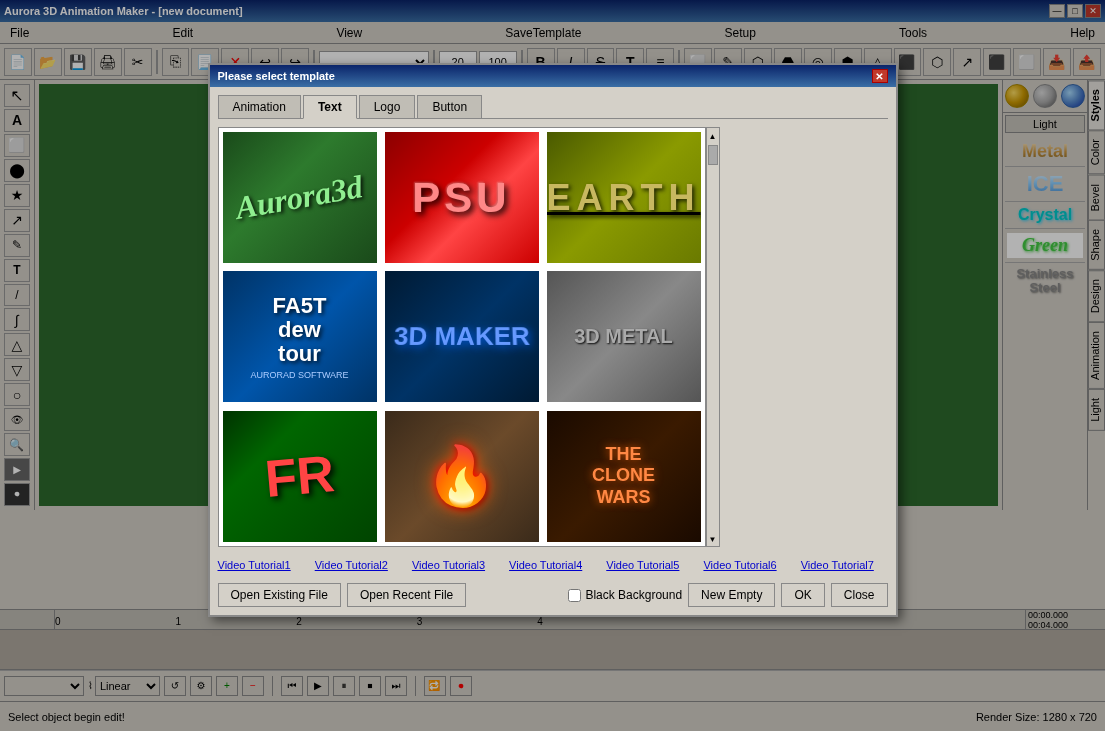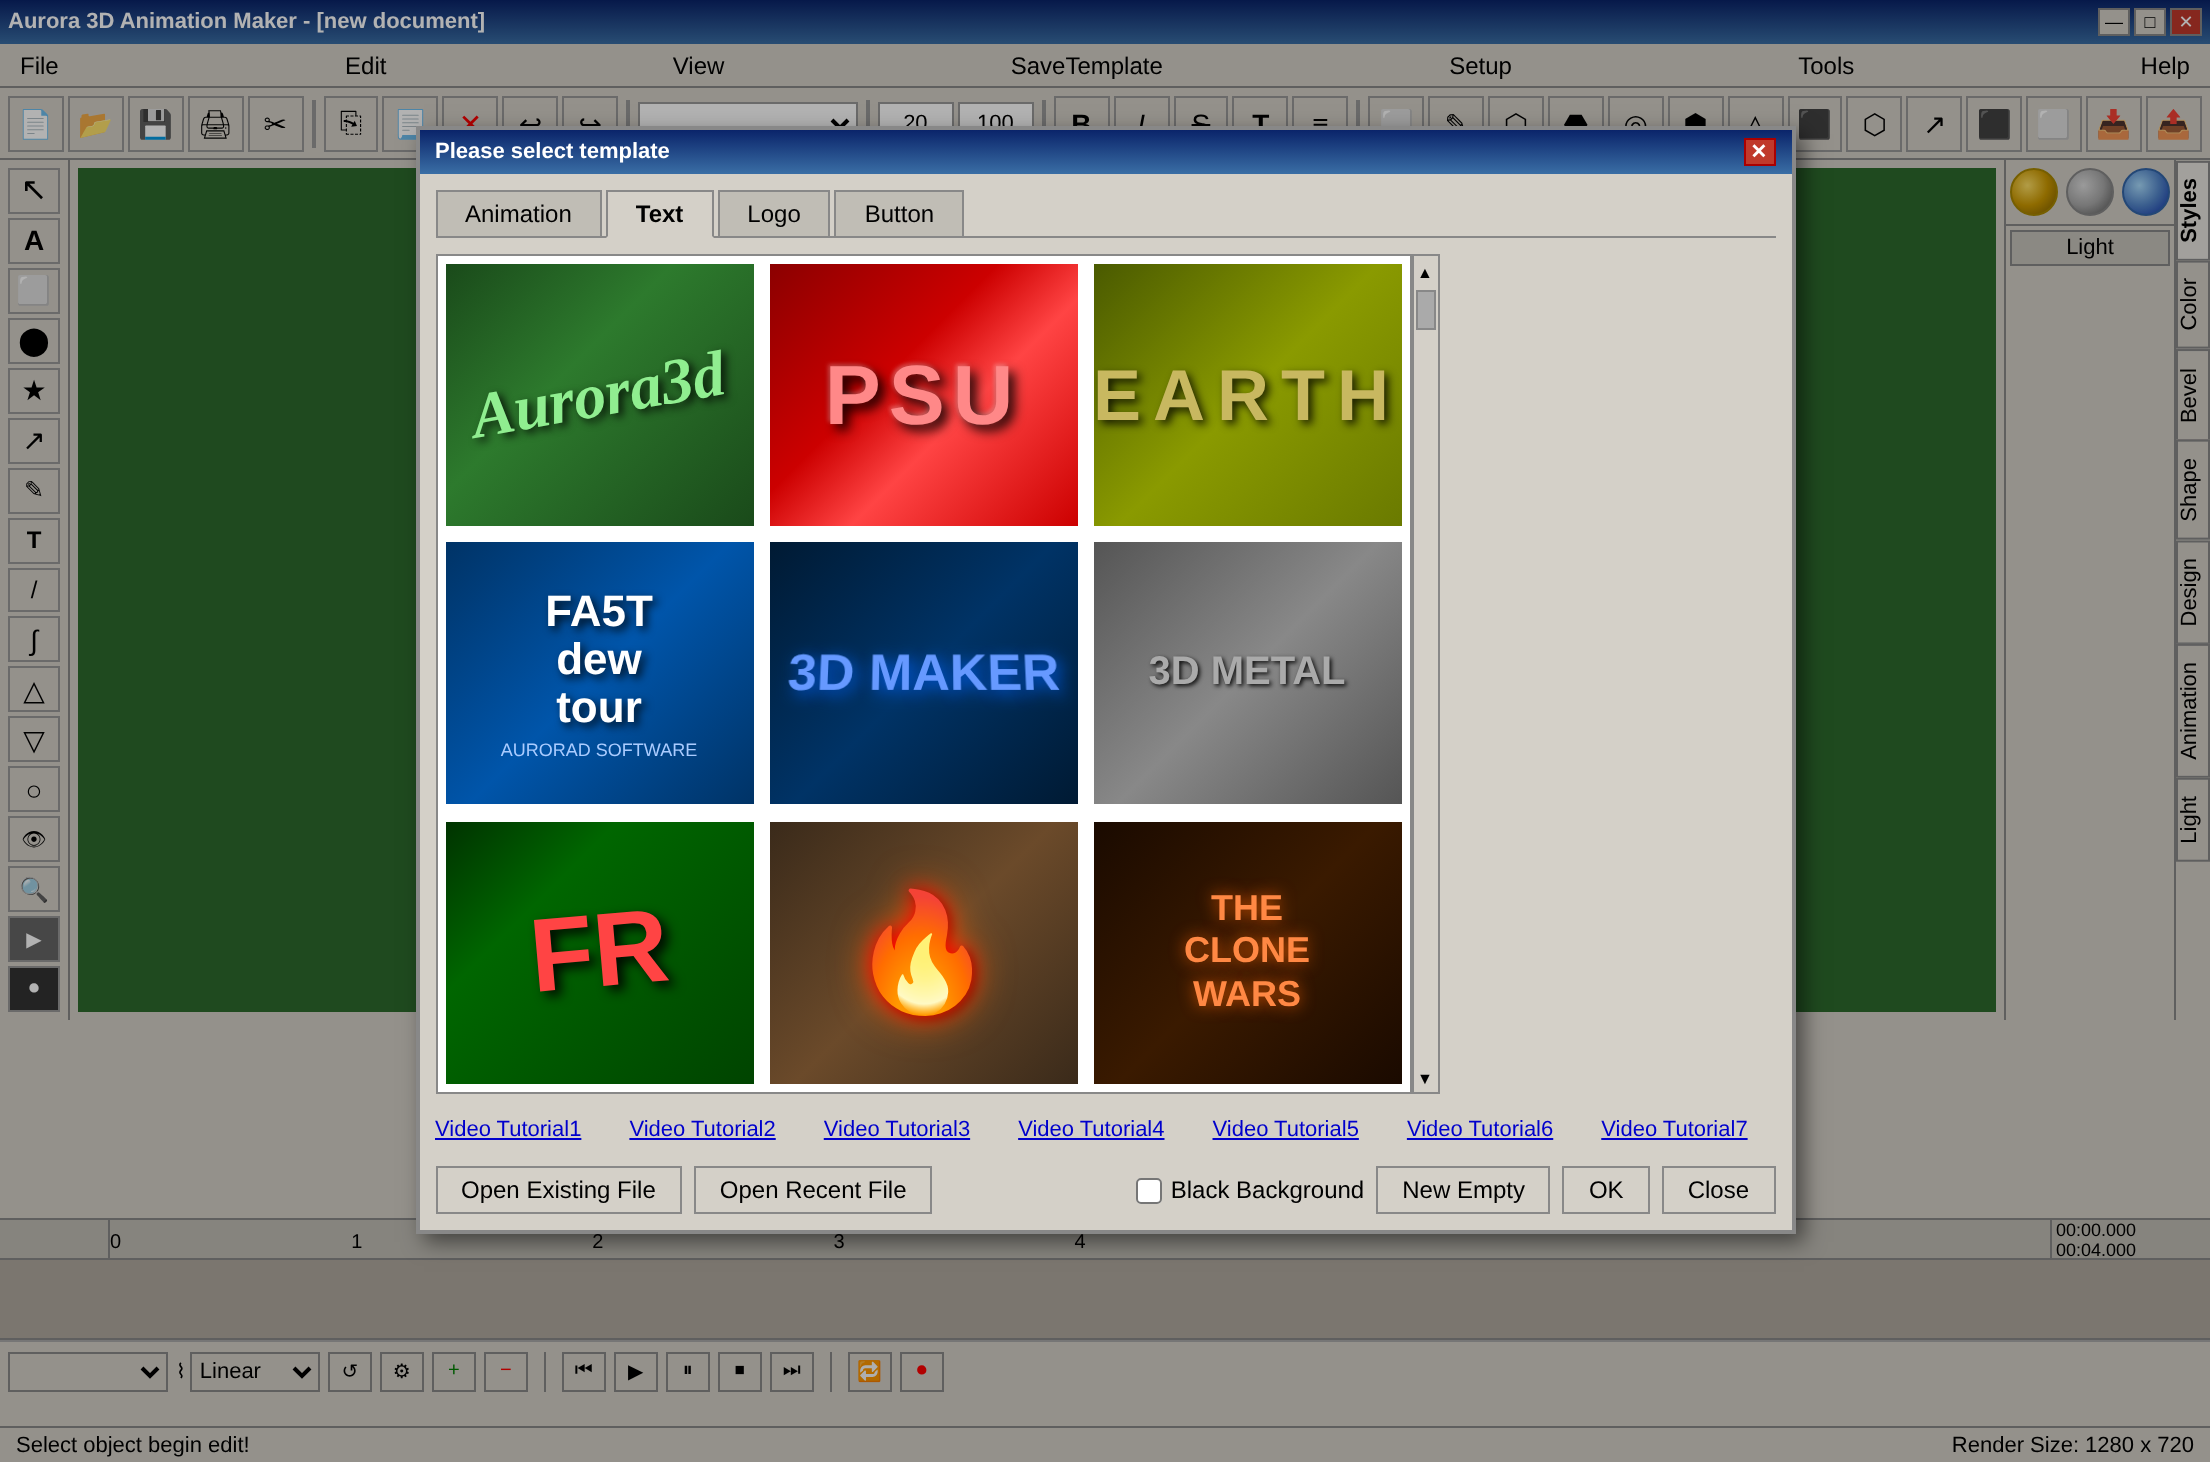--- a/index.html
+++ b/index.html
@@ -129,21 +129,21 @@
       font-size: 12px;
     }
     .canvas {
       background: #3a7a3a;
       width: 100%;
       height: 100%;
     }
 
     
     .status-bar {
-      height: 18px;
+      height: 30px;
       background: #d4d0c8;
       border-top: 1px solid #888;
       display: flex;
       align-items: center;
       padding: 0 8px;
       justify-content: space-between;
       font-size: 11px;
       position: absolute;
       bottom: 0;
       left: 0;
@@ -289,20 +289,21 @@
       font-family: Arial Black, sans-serif;
       text-shadow: 3px 3px 6px rgba(0,0,0,0.9), -1px -1px 2px rgba(255,255,255,0.3);
       letter-spacing: 4px;
     }
     .tmpl-earth {
       background: linear-gradient(135deg, #4a5a00 0%, #8a9a00 50%, #6a7a00 100%);
       width: 100%; height: 100%;
       display: flex;
       align-items: center;
       justify-content: flex-end;
+      text-decoration: underline;
     }
     .tmpl-earth-text {
       font-size: 36px;
       font-weight: 900;
       color: #c8b860;
       font-family: Arial Black, sans-serif;
       text-shadow: 2px 2px 4px rgba(0,0,0,0.8);
       letter-spacing: 6px;
     }
     .tmpl-dew {
@@ -626,20 +627,41 @@
     <div class="canvas" style="background:#2d6b2d; flex:1;"></div>
   </div>
 
   <div style="width:85px; background:#d4d0c8; border-left:1px solid #888; overflow:hidden;">
     <div class="styles-top">
       <div class="style-sphere sphere-gold"></div>
       <div class="style-sphere sphere-gray"></div>
       <div class="style-sphere sphere-blue"></div>
     </div>
     <div class="light-tab">Light</div>
+    <div style="padding:2px; overflow:hidden;">
+      <div class="style-item">
+        <div class="style-metal-text">Metal</div>
+      </div>
+      <div style="border-bottom:1px solid #aaa; margin:2px 0;"></div>
+      <div class="style-item">
+        <div class="style-ice-text">ICE</div>
+      </div>
+      <div style="border-bottom:1px solid #aaa; margin:2px 0;"></div>
+      <div class="style-item">
+        <div class="style-crystal-text">Crystal</div>
+      </div>
+      <div style="border-bottom:1px solid #aaa; margin:2px 0;"></div>
+      <div class="style-item">
+        <div class="style-green-text">Green</div>
+      </div>
+      <div style="border-bottom:1px solid #aaa; margin:2px 0;"></div>
+      <div class="style-item">
+        <div class="style-stainless-text">Stainless Steel</div>
+      </div>
+    </div>
   </div>
 
   <div style="width:18px; background:#d4d0c8; border-left:1px solid #888; display:flex; flex-direction:column; overflow:hidden;">
     <div class="right-tab active">Styles</div>
     <div class="right-tab">Color</div>
     <div class="right-tab">Bevel</div>
     <div class="right-tab">Shape</div>
     <div class="right-tab">Design</div>
     <div class="right-tab">Animation</div>
     <div class="right-tab">Light</div>

